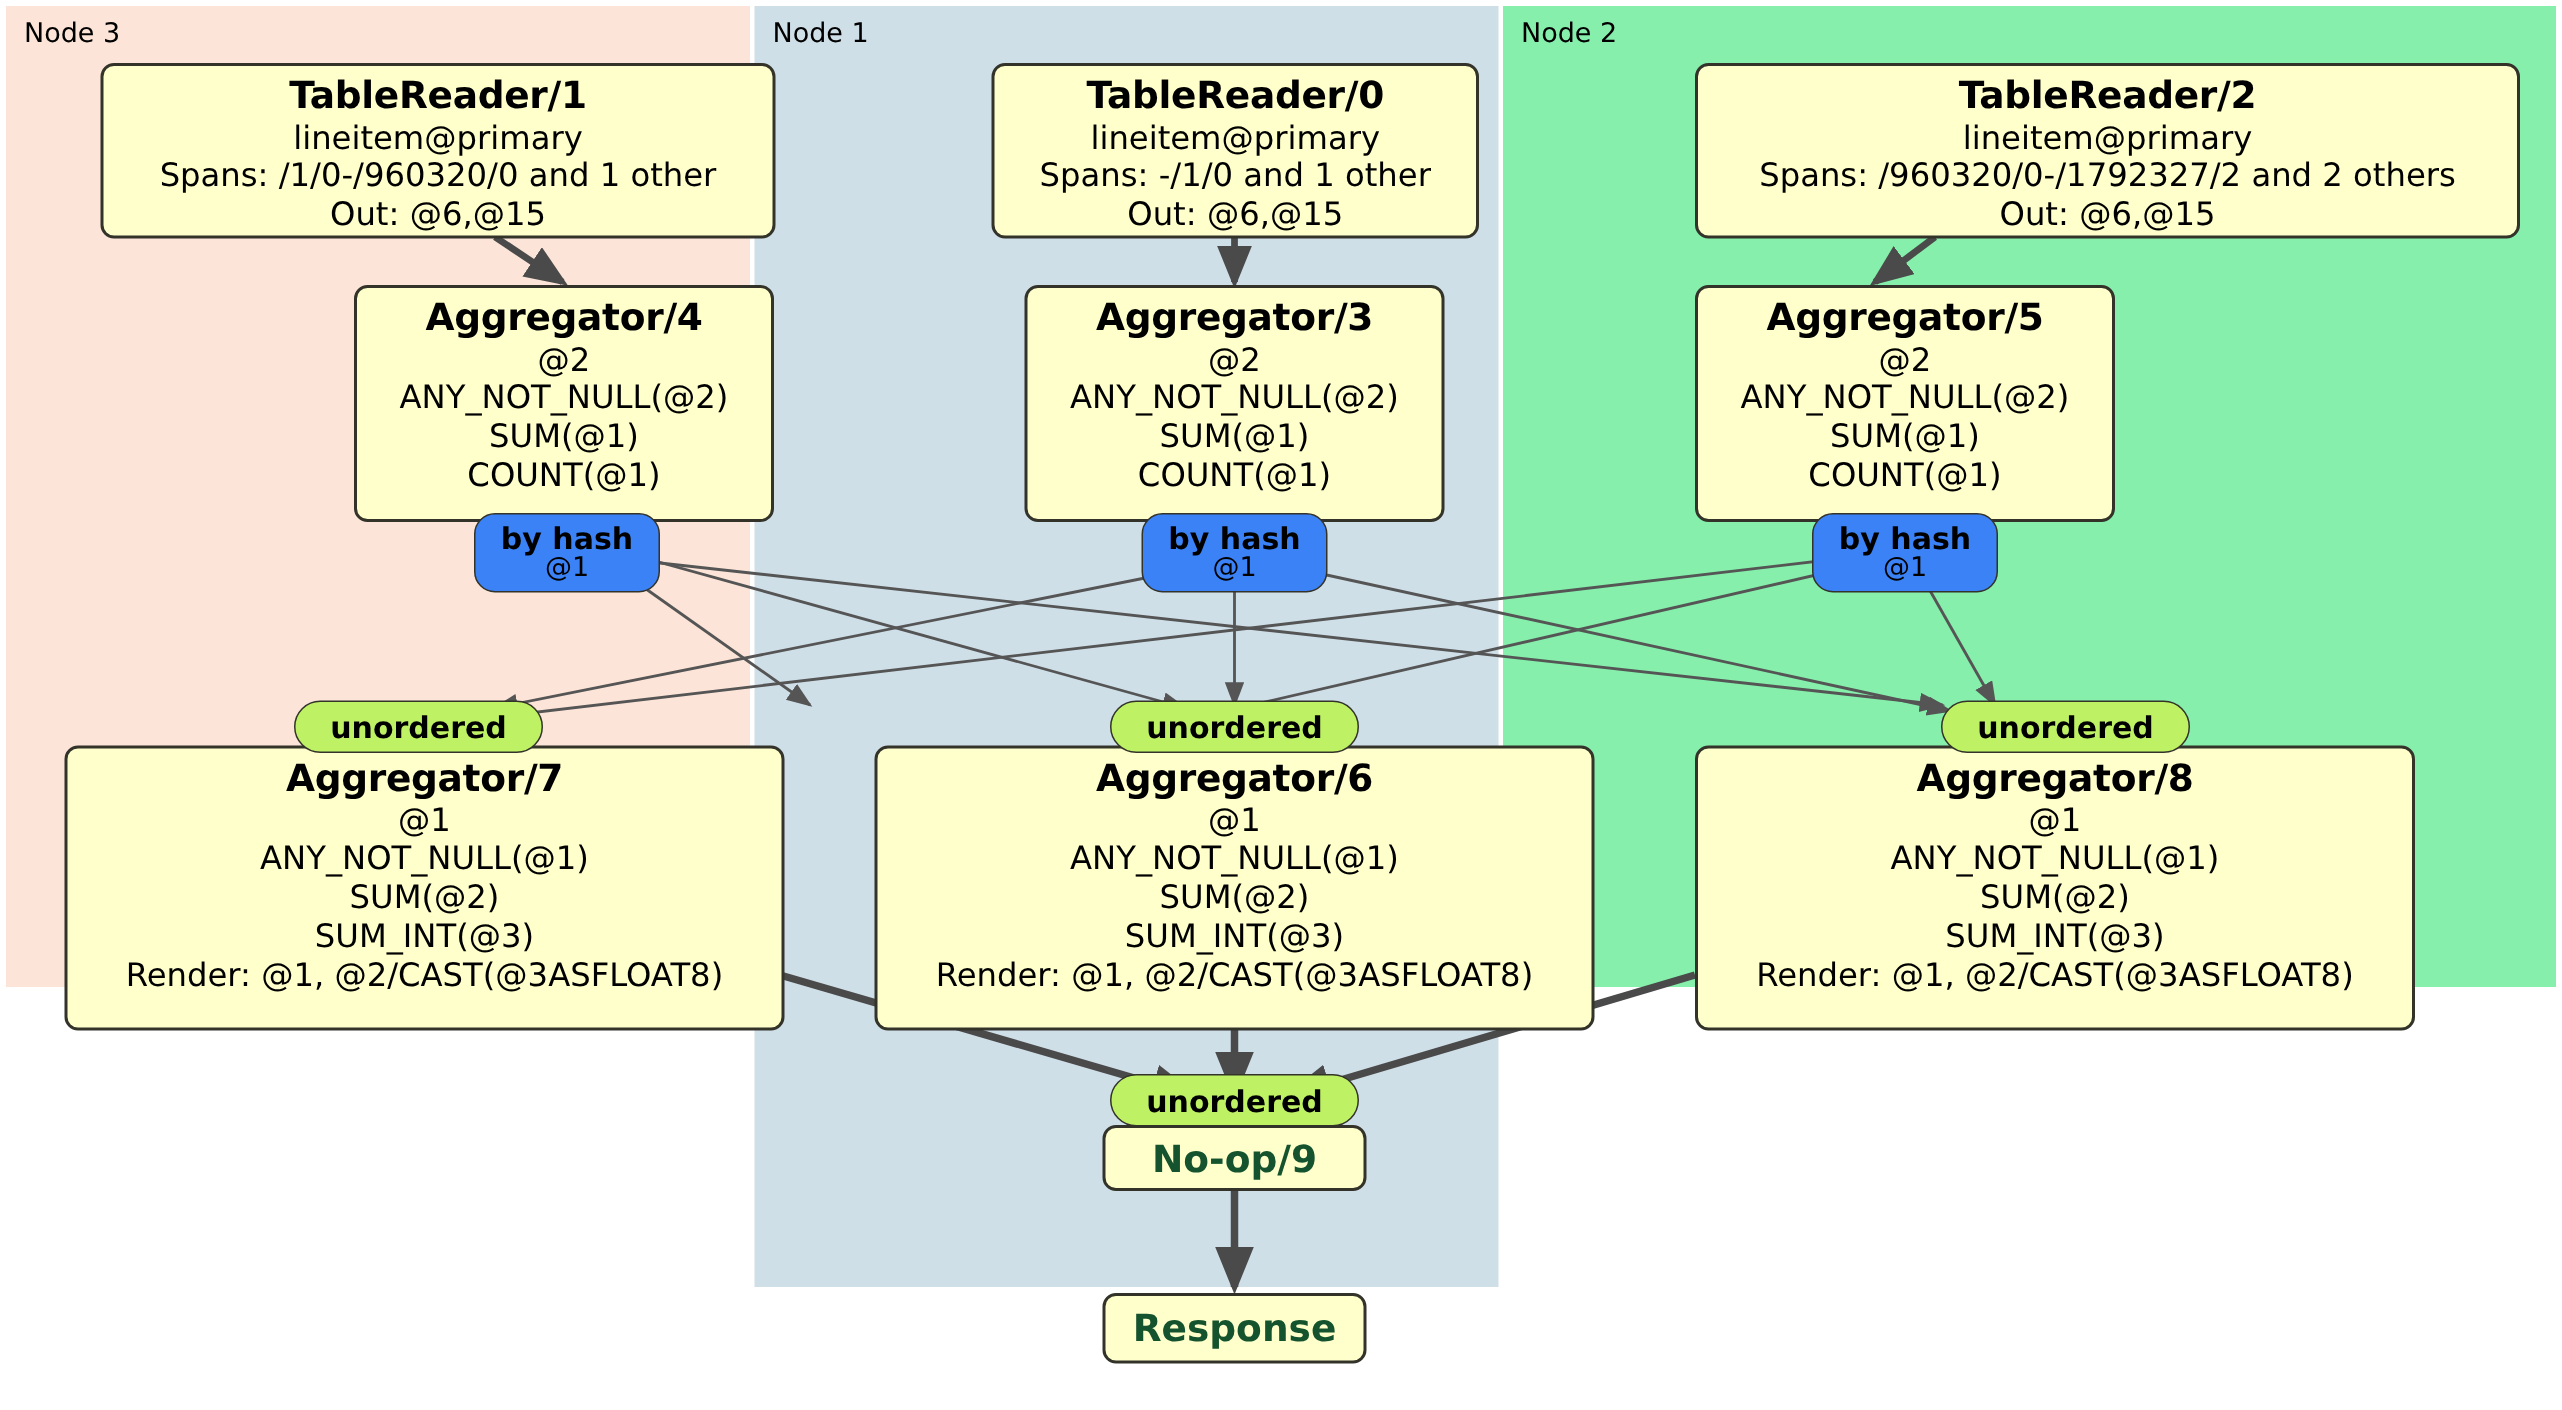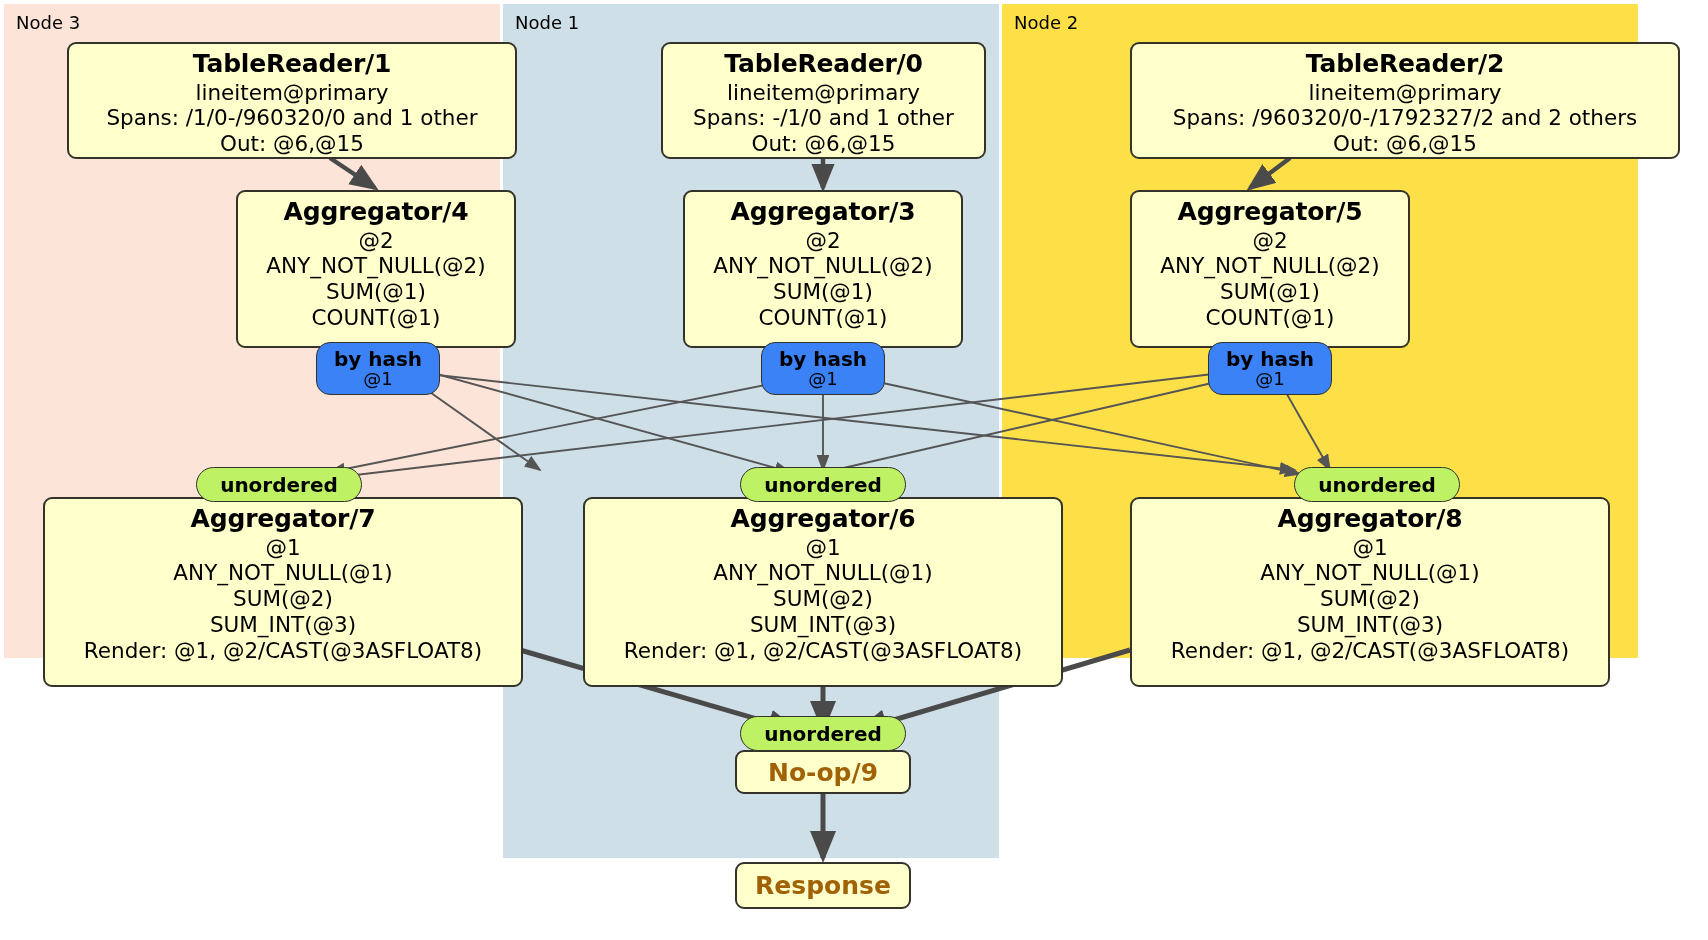--- a/index.html
+++ b/index.html
@@ -59,21 +59,21 @@
   }
   .small-box {
     position: absolute;
     box-sizing: border-box;
     background: #ffffcc;
     border: 2.2px solid #33332a;
     border-radius: 9px;
     text-align: center;
     font-weight: bold;
     font-size: 25px;
-    color: #a16207;
+    color: #14532d;
     display: flex;
     align-items: center;
     justify-content: center;
   }
   .pill {
     position: absolute;
     box-sizing: border-box;
     border-radius: 999px;
     text-align: center;
     display: flex;
@@ -122,21 +122,21 @@
 <div id="canvas">
 
   <div class="node-panel" style="left:4px; top:4px; width:496px; height:654px; background:#fce5d8;">
     <span class="node-panel-label">Node 3</span>
   </div>
 
   <div class="node-panel" style="left:503px; top:4px; width:496px; height:854px; background:#cfdfe8;">
     <span class="node-panel-label">Node 1</span>
   </div>
 
-  <div class="node-panel" style="left:1002px; top:4px; width:636px; height:654px; background:#fde047;">
+  <div class="node-panel" style="left:1002px; top:4px; width:702px; height:654px; background:#86efac;">
     <span class="node-panel-label">Node 2</span>
   </div>
 
   <svg class="edges" viewBox="0 0 1708 940" xmlns="http://www.w3.org/2000/svg">
     <defs>
       <marker id="ah" markerWidth="9" markerHeight="9" refX="7.2" refY="3.2" orient="auto" markerUnits="strokeWidth">
         <path d="M0,0 L8,3.2 L0,6.4 z" fill="#4a4a4a"></path>
       </marker>
       <marker id="ah-thin" markerWidth="10" markerHeight="10" refX="8" refY="3.4" orient="auto" markerUnits="strokeWidth">
         <path d="M0,0 L9,3.4 L0,6.8 z" fill="#555"></path>

